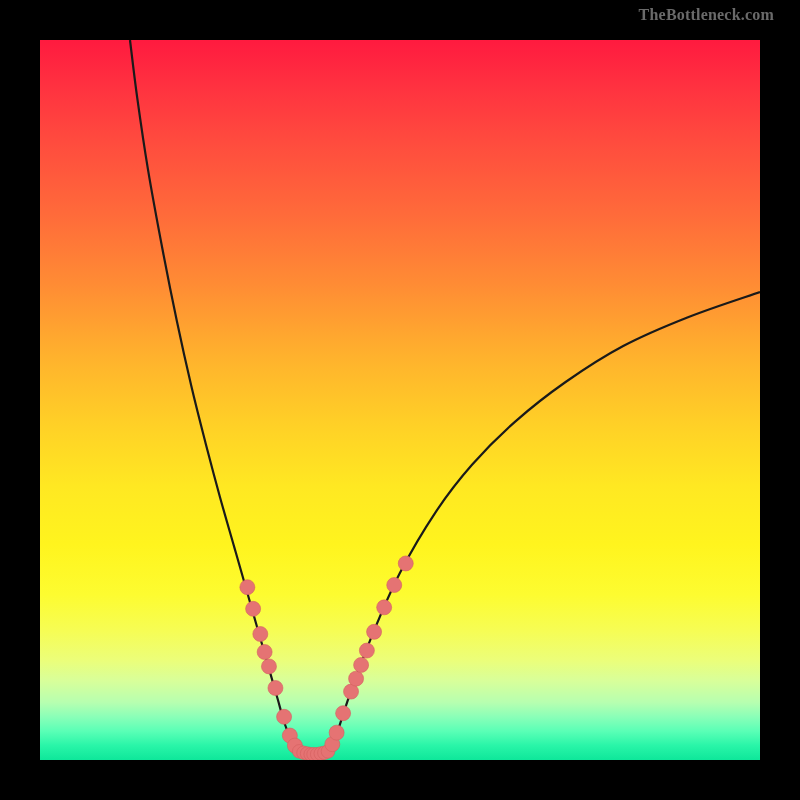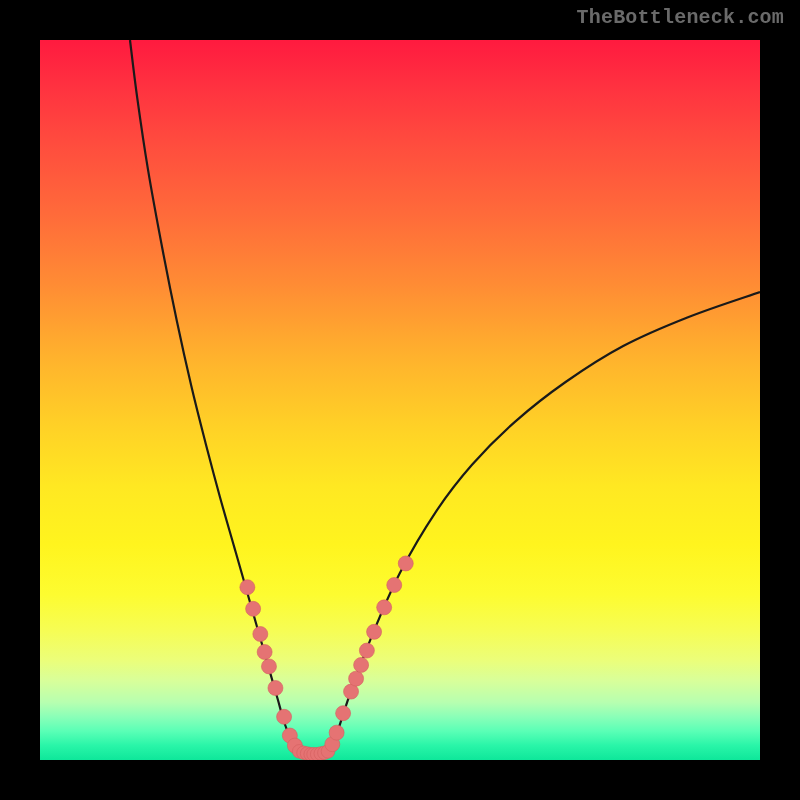--- a/index.html
+++ b/index.html
@@ -42,23 +42,23 @@
       #b7ffb0 92%,
       #8affb8 94%,
       #5affb6 96%,
       #29f5a8 98%,
       #0ee79a 100%
     );
   }
   .watermark {
     position: absolute;
     top: 6px;
-    right: 16px;
-    font-family: Liberation Mono, monospace;
-    font-size: 20px;
+    right: 26px;
+    font-family: Liberation Serif, serif;
+    font-size: 16px;
     font-weight: 600;
     color: #6a6a6a;
     letter-spacing: 0.2px;
   }
   svg.curve {
     position: absolute;
     left: 0;
     top: 0;
     width: 720px;
     height: 720px;

